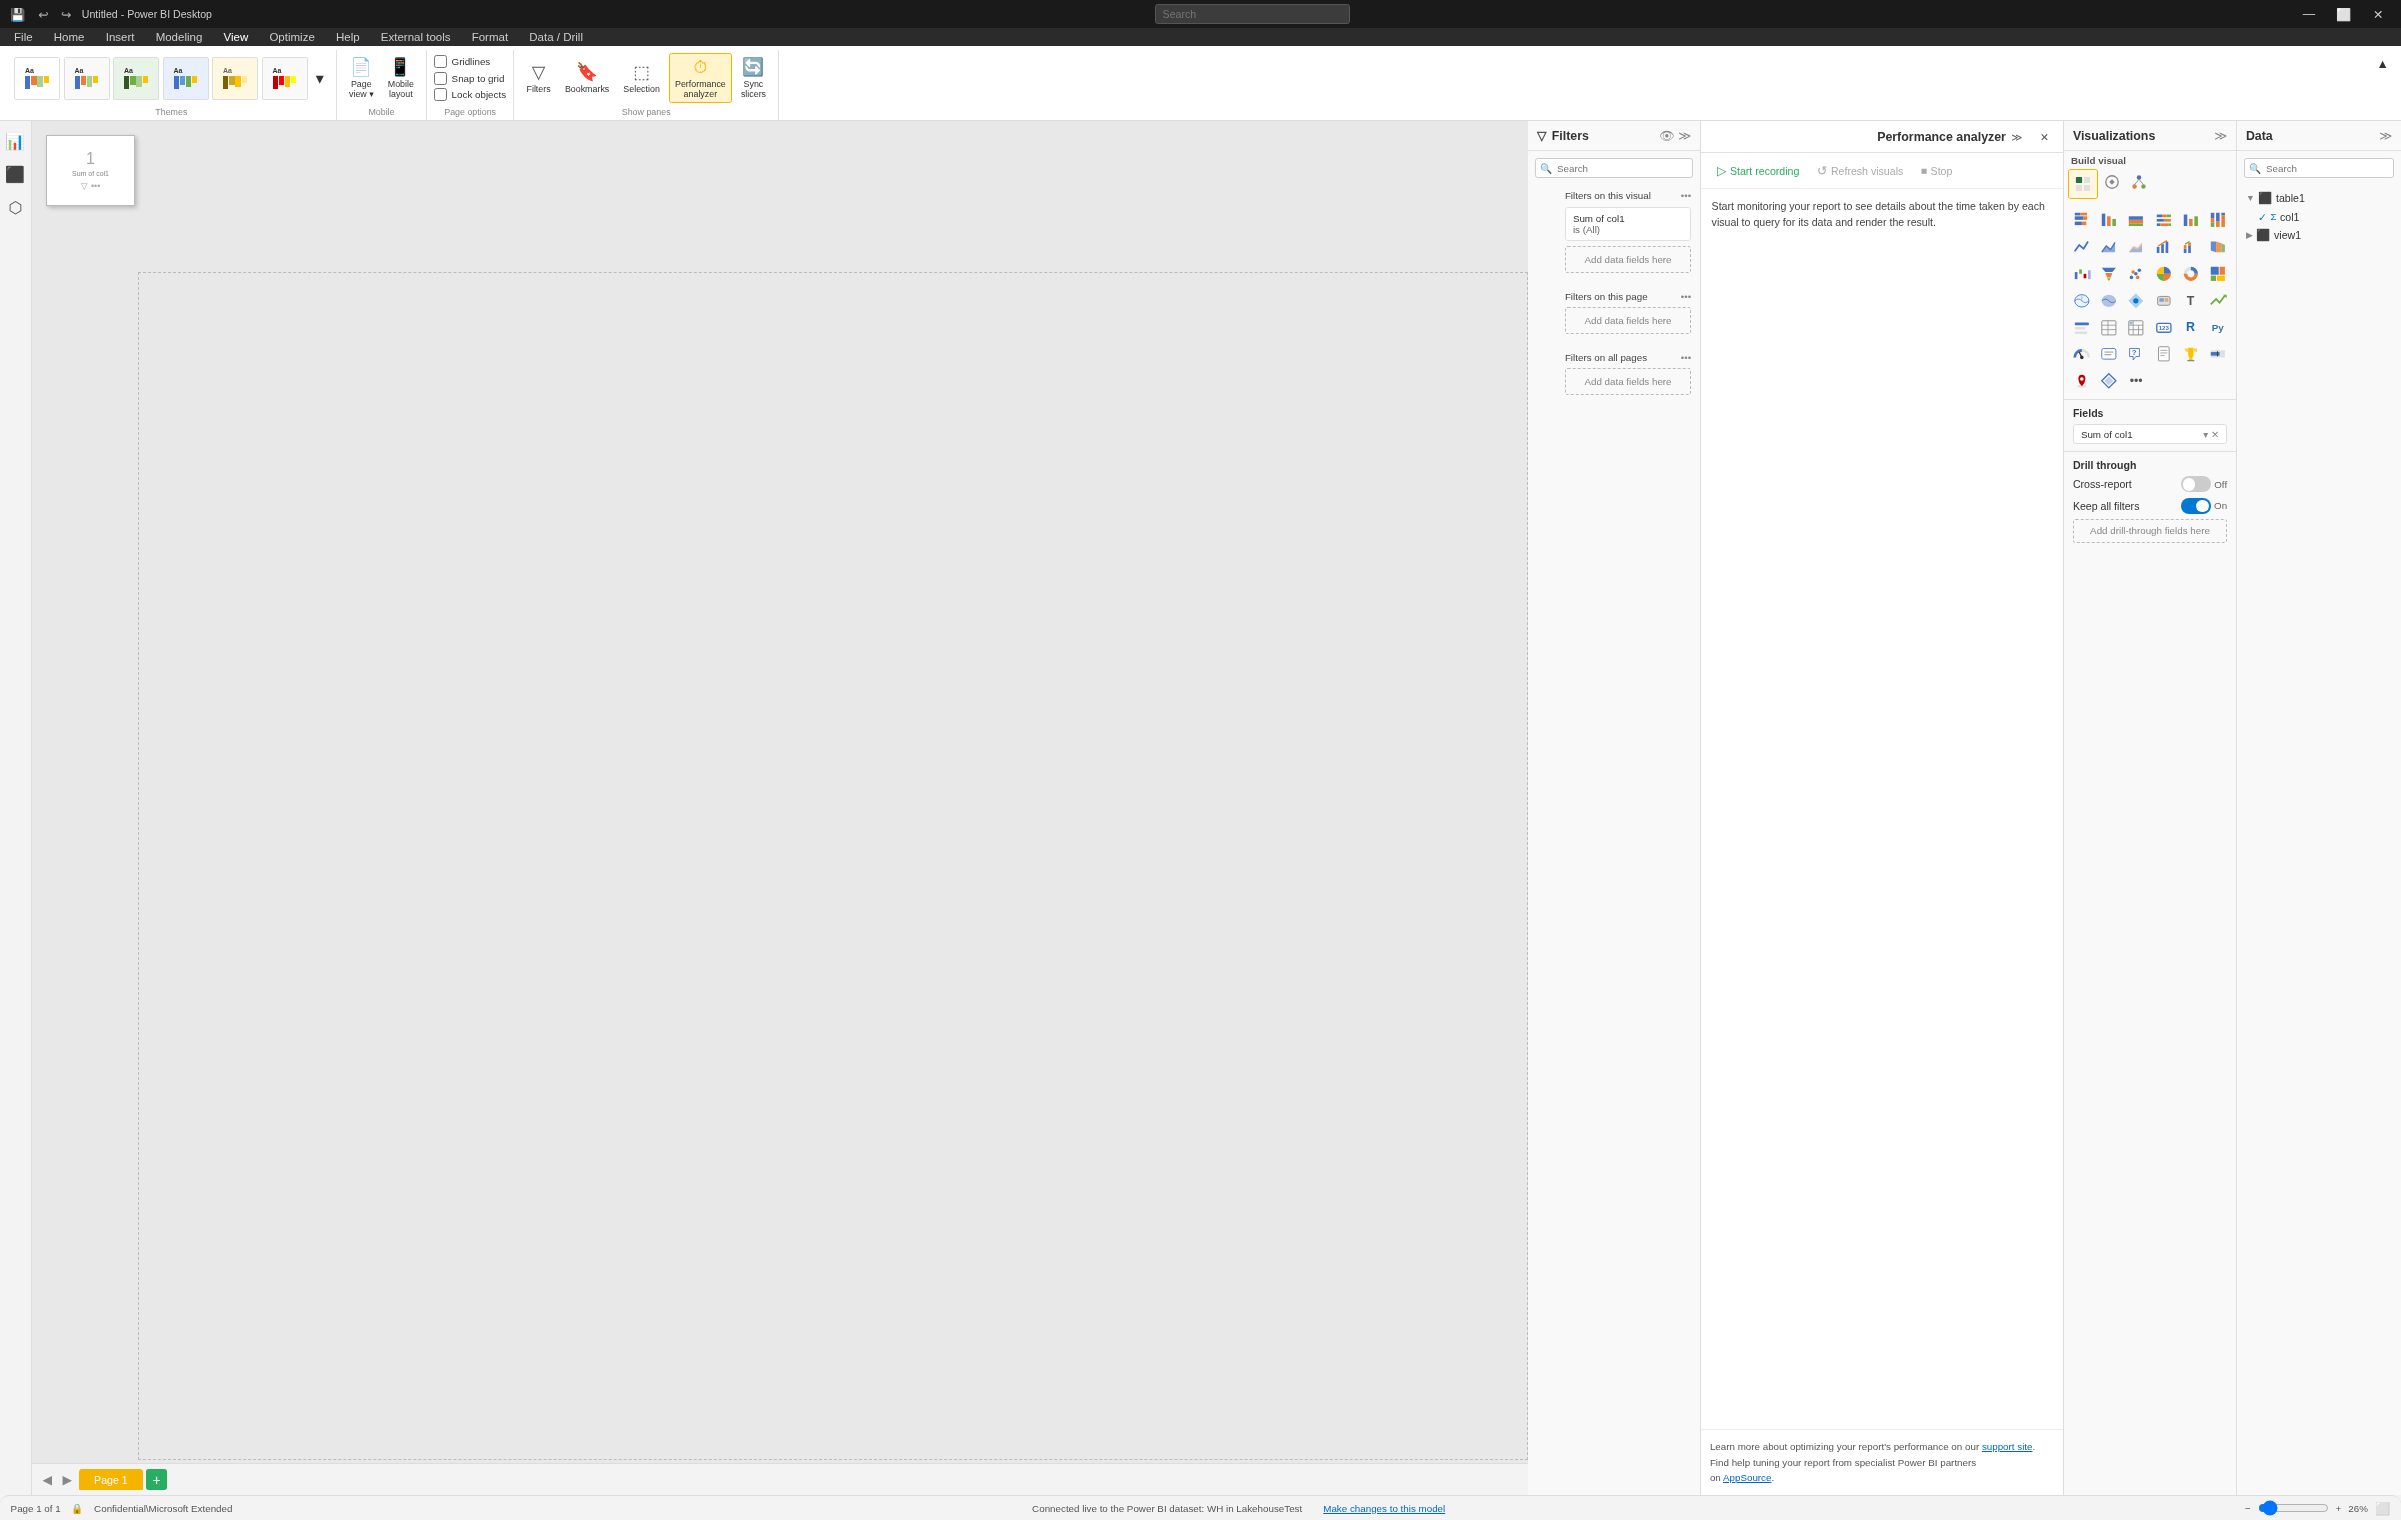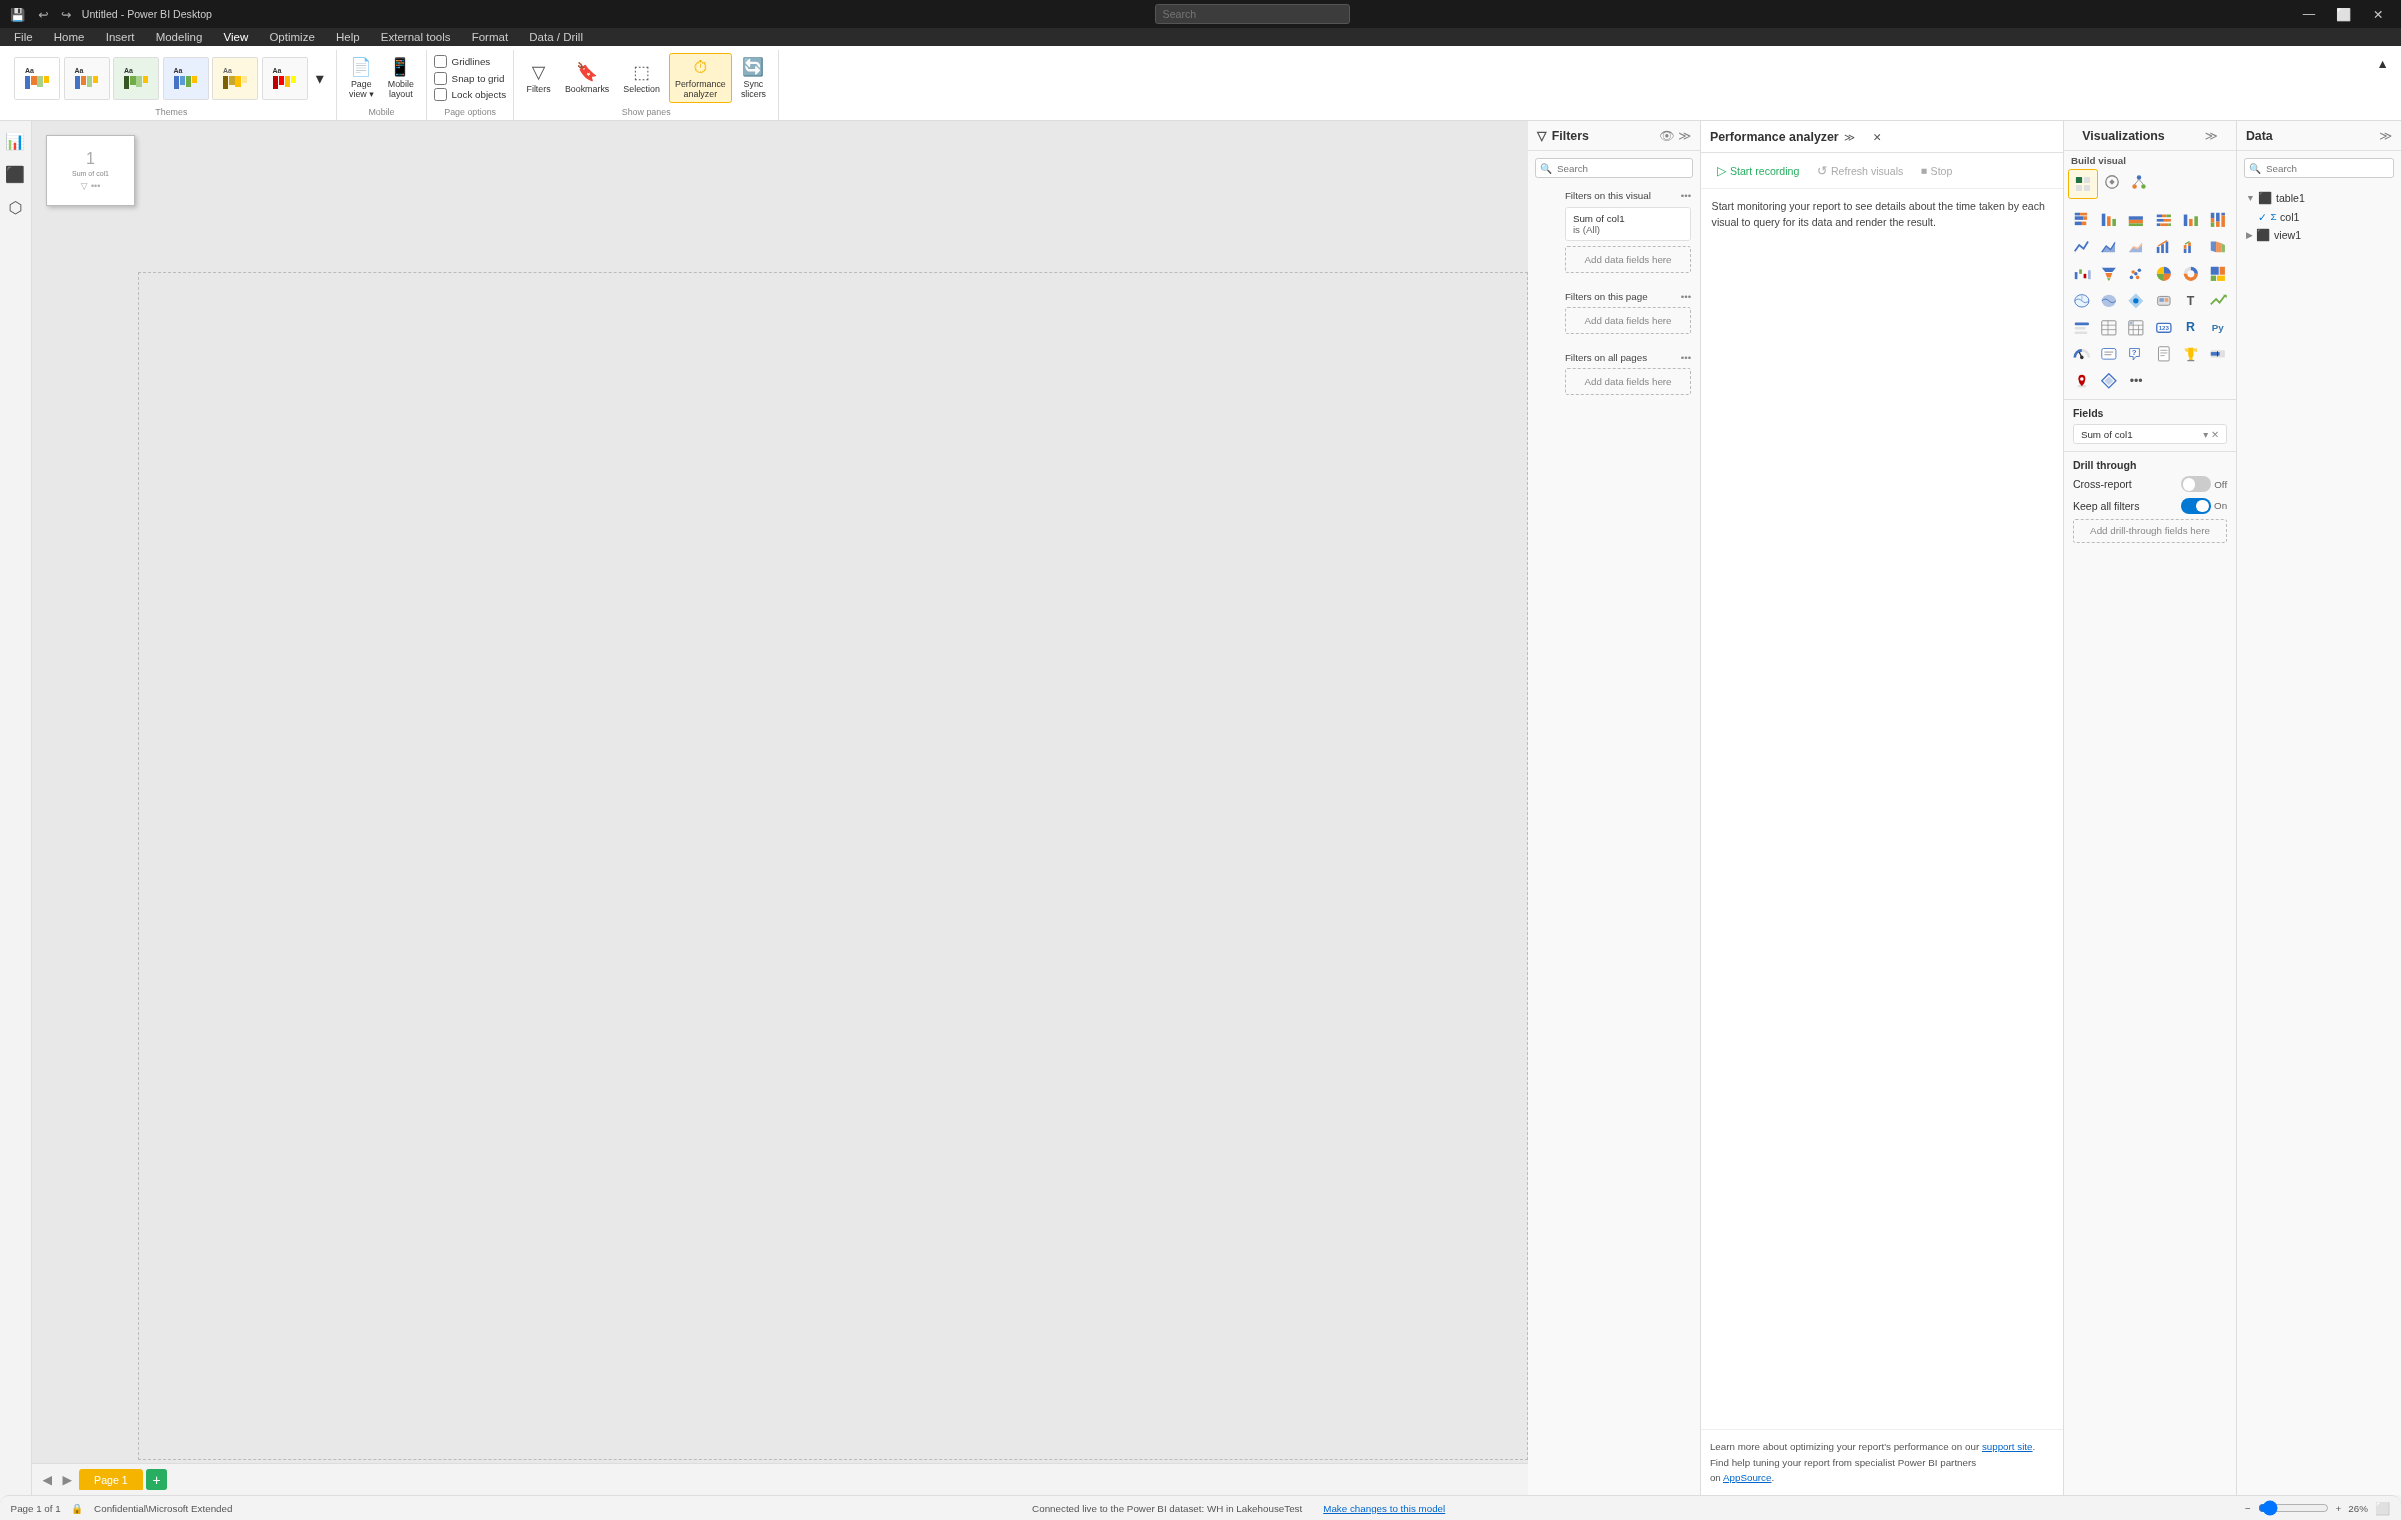--- a/index.html
+++ b/index.html
@@ -78,34 +78,34 @@
     .filter-section { padding: 5.3px 8.9px; margin-left: 28px; }
     .filter-section-title { font-size: 9.8px; color: #444; margin-bottom: 5.3px; display: flex; justify-content: space-between; align-items: center; }
     .filter-card { background: #fff; border: 0.9px solid #e0e0e0; border-radius: 2.7px; padding: 5.3px 7px; margin-bottom: 5.3px; font-size: 9.8px; cursor: pointer; }
     .filter-card-title { color: #333; font-weight: 500; }
     .filter-card-value { color: #666; }
     .add-field-btn { border: 0.9px dashed #bbb; border-radius: 2.7px; padding: 7px; text-align: center; font-size: 9.8px; color: #888; cursor: pointer; margin-bottom: 7px; }
     .filter-section-dots { color: #888; cursor: pointer; }
 
     
     .perf-panel { background: #fff; width: 363px; border-right: 0.9px solid #ddd; display: flex; flex-direction: column; flex-shrink: 0; }
-    .perf-panel-header { display: flex; align-items: center; justify-content: flex-start; padding: 7px 8.9px; border-bottom: 0.9px solid #e0e0e0; }
+    .perf-panel-header { display: flex; align-items: center; justify-content: flex-end; padding: 7px 8.9px; border-bottom: 0.9px solid #e0e0e0; }
     .perf-panel-title { font-size: 12.4px; font-weight: 600; }
     .perf-panel-controls { display: flex; align-items: center; gap: 7px; }
     .perf-btn { display: flex; align-items: center; gap: 3.5px; font-size: 10.6px; cursor: pointer; color: #555; border: none; background: none; padding: 2.7px 5.3px; border-radius: 2.7px; }
     .perf-btn.start { color: #27ae60; }
     .perf-btn-icon { font-size: 12.4px; }
     .perf-content { flex: 1; padding: 10.6px; display: flex; flex-direction: column; gap: 7px; overflow-y: auto; }
     .perf-info-text { font-size: 10.6px; color: #444; line-height: 1.5; }
     .perf-footer { padding: 8.9px; border-top: 0.9px solid #eee; font-size: 9.8px; color: #555; line-height: 1.6; }
     .perf-footer a { color: #0066cc; }
 
     
     .viz-panel { background: #f9f9f9; width: 173px; border-right: 0.9px solid #ddd; display: flex; flex-direction: column; flex-shrink: 0; overflow-y: auto; }
-    .viz-panel-header { display: flex; align-items: center; justify-content: center; padding: 7px 8.9px; border-bottom: 0.9px solid #e0e0e0; gap: 40px; }
+    .viz-panel-header { display: flex; align-items: center; justify-content: space-between; padding: 7px 8.9px; border-bottom: 0.9px solid #e0e0e0; gap: 40px; }
     .viz-panel-title { font-size: 12.4px; font-weight: 600; }
     .viz-icons-grid { display: grid; grid-template-columns: repeat(6, 1fr); gap: 1.8px; padding: 5.3px; }
     .viz-icon { width: 25px; height: 25px; display: flex; align-items: center; justify-content: center; cursor: pointer; border-radius: 2.7px; border: 0.9px solid transparent; font-size: 14px; color: #555; }
     .viz-icon.active { background: #e8e8e8; border-color: #f4b400; }
 
     .viz-fields-section { padding: 7px 8.9px; border-top: 0.9px solid #e0e0e0; }
     .viz-section-title { font-size: 10.6px; font-weight: 600; margin-bottom: 5.3px; color: #333; }
     .viz-field-pill { background: #fff; border: 0.9px solid #ddd; border-radius: 2.7px; padding: 3.5px 7px; font-size: 9.8px; display: flex; align-items: center; justify-content: space-between; cursor: pointer; }
     .viz-field-pill .pill-text { color: #333; }
     .viz-field-pill .pill-icons { display: flex; gap: 2.7px; color: #888; font-size: 9.8px; }

